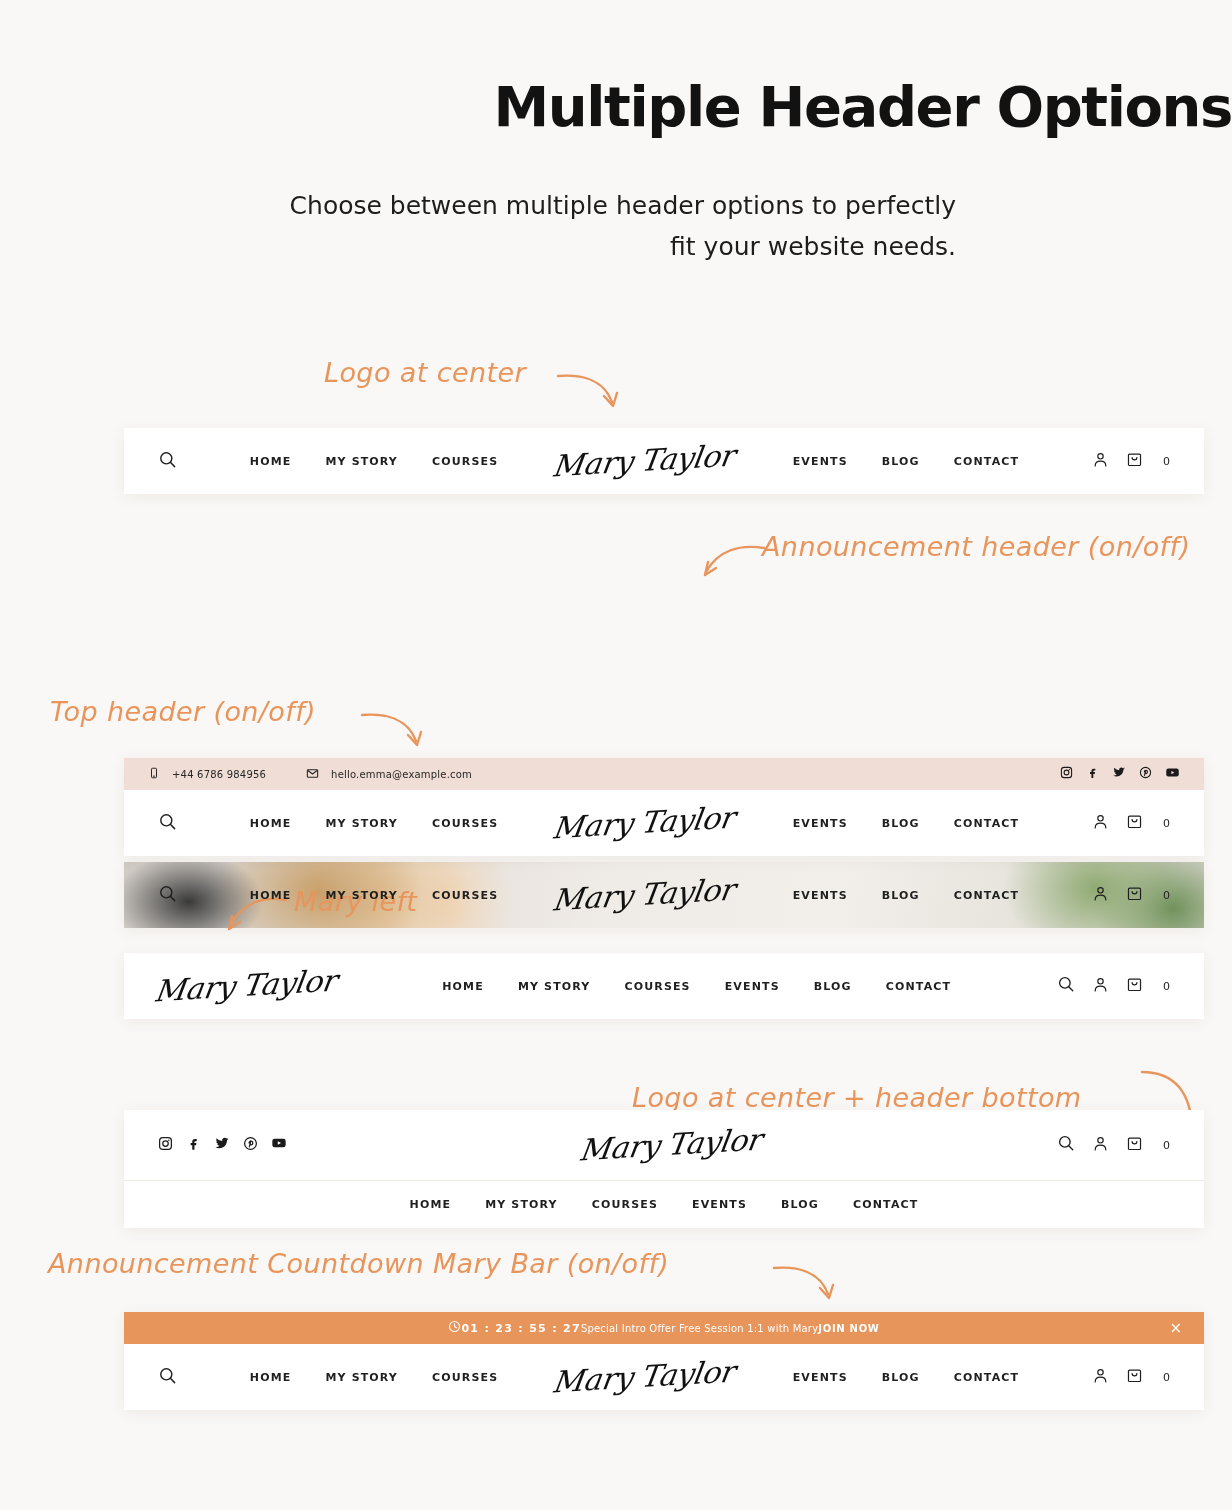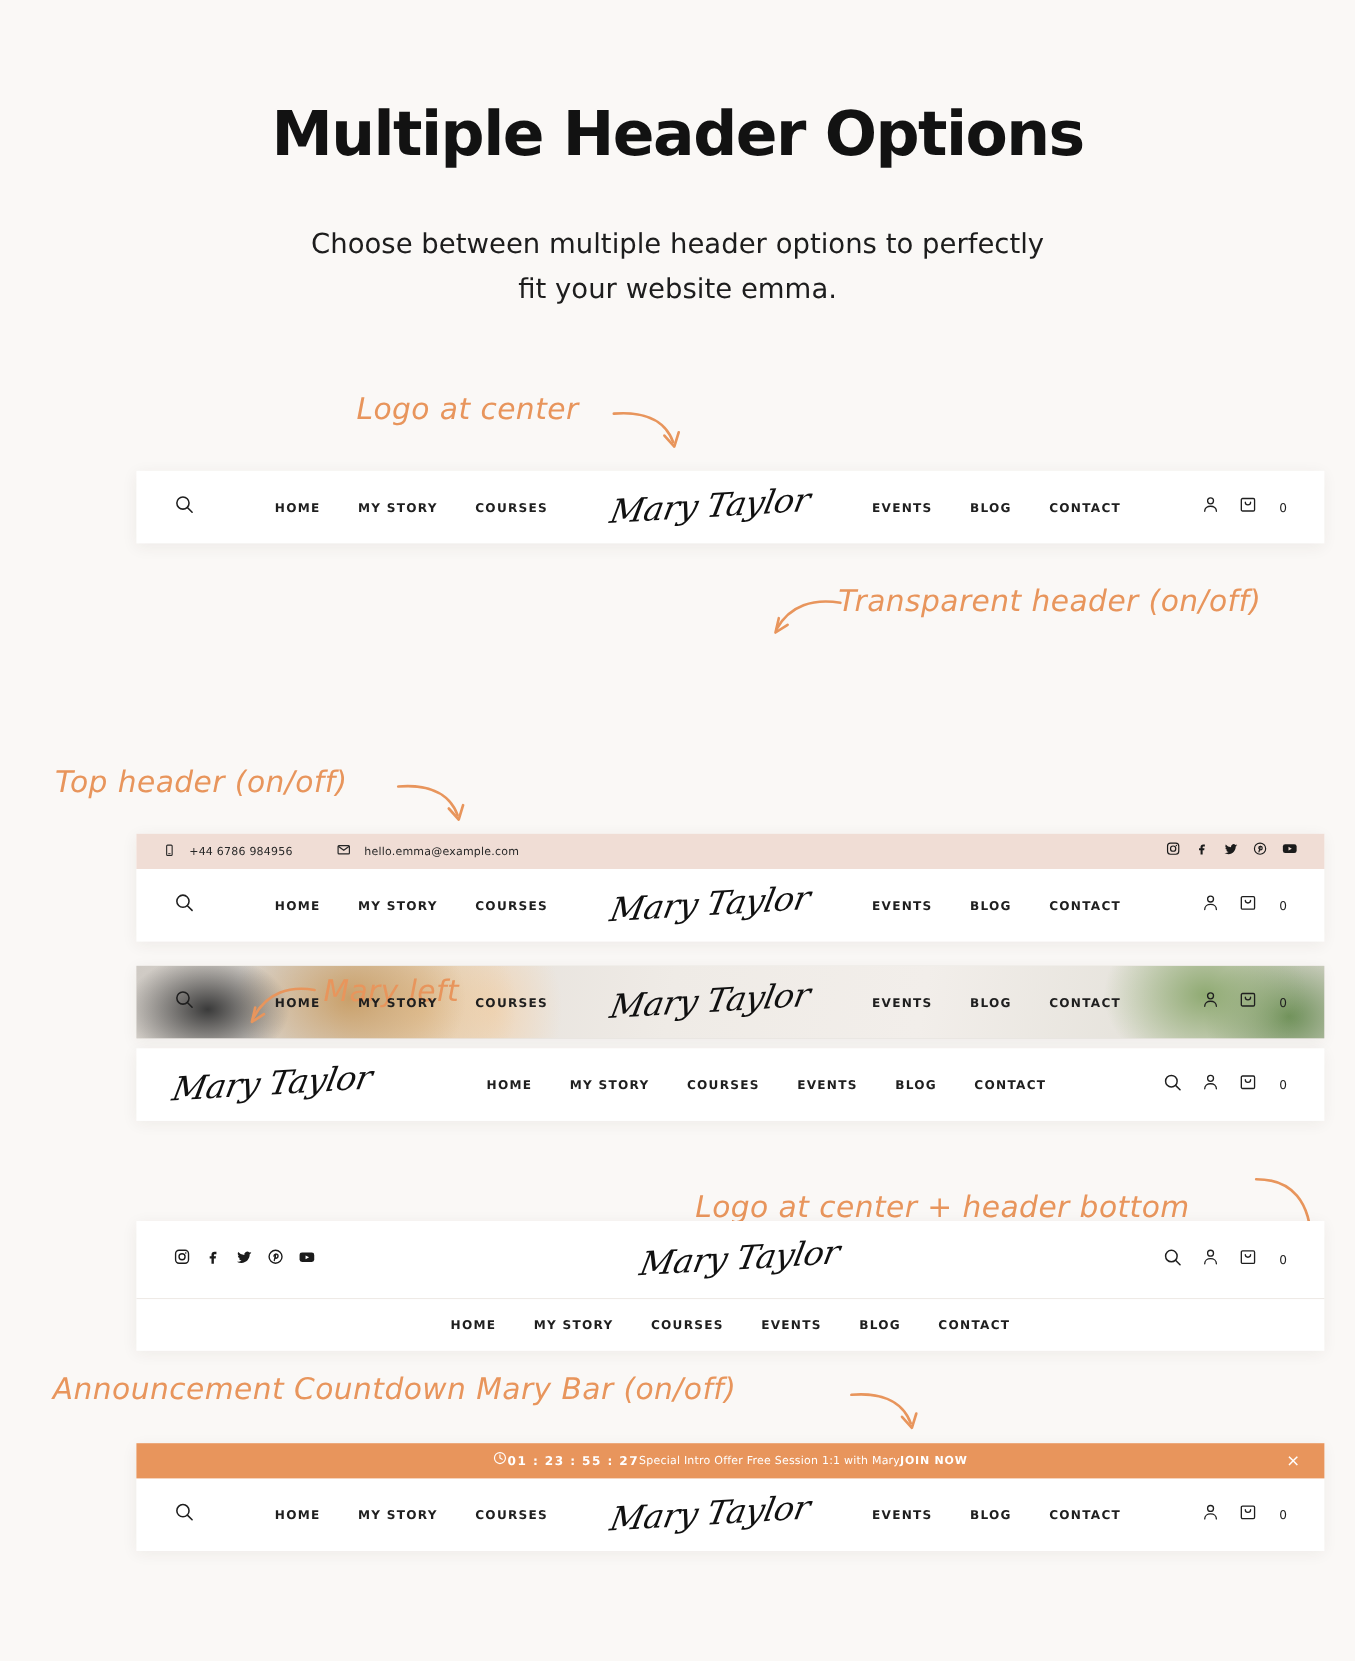--- a/index.html
+++ b/index.html
@@ -7,21 +7,21 @@
   body {
     width: 1232px;
     height: 1510px;
     background: #faf8f6;
     font-family: "Liberation Sans", sans-serif;
     overflow: hidden;
     position: relative;
   }
 
   
-  .intro { text-align: center; padding-top: 78px; margin-top: 16px; }
+  .intro { text-align: right; padding-top: 78px; }
 
   .page-title {
     font-family: "DejaVu Sans", sans-serif;
     font-size: 56px;
     font-weight: 700;
     letter-spacing: -1.4px;
     color: #121212;
     line-height: 1.05;
   }
 
@@ -198,21 +198,21 @@
     justify-content: center;
     height: 48px;
     border-top: 1px solid #eeeae6;
   }
 </style>
 </head>
 <body>
 
 <div class="intro">
   <h1 class="page-title">Multiple Header Options</h1>
-  <p class="page-subtitle">Choose between multiple header options to perfectly fit your website emma.</p>
+  <p class="page-subtitle">Choose between multiple header options to perfectly fit your website needs.</p>
 </div>
 
 <div class="annot" style="left:324px; top:357px;">Logo at center</div>
 <svg class="arrow" style="left:556px; top:366px;" width="70" height="48" viewBox="0 0 70 48">
   <path d="M2 10 C26 8, 48 14, 56 36" stroke="#e8955c" stroke-width="2.4" fill="none" stroke-linecap="round"></path>
   <path d="M48 30 L57 40 L61 27" stroke="#e8955c" stroke-width="2.4" fill="none" stroke-linecap="round" stroke-linejoin="round"></path>
 </svg>
 
 <div class="hdr" style="top:428px;">
   <div class="bar">
@@ -252,21 +252,21 @@
       </span>
       <span class="cartnum">0</span>
     </div>
   </div>
 </div>
 
 <svg class="arrow" style="left:692px; top:540px;" width="76" height="42" viewBox="0 0 76 42">
   <path d="M72 8 C48 4, 26 10, 14 32" stroke="#e8955c" stroke-width="2.4" fill="none" stroke-linecap="round"></path>
   <path d="M24 28 L13 35 L16 22" stroke="#e8955c" stroke-width="2.4" fill="none" stroke-linecap="round" stroke-linejoin="round"></path>
 </svg>
-<div class="annot" style="left:762px; top:531px;">Transparent header (on/off)</div>
+<div class="annot" style="left:762px; top:531px;">Announcement header (on/off)</div>
 
 <div class="hdr photo-bar" style="top:595px;">
   <div class="photo-bg"></div>
   <div class="bar">
     <span class="ico">
       <svg width="19" height="19" viewBox="0 0 24 24" fill="none" stroke="#1f1f1f" stroke-width="1.8">
           <circle cx="10.5" cy="10.5" r="7"></circle>
           <line x1="15.6" y1="15.6" x2="21" y2="21" stroke-linecap="round"></line>
         </svg>
     </span>

